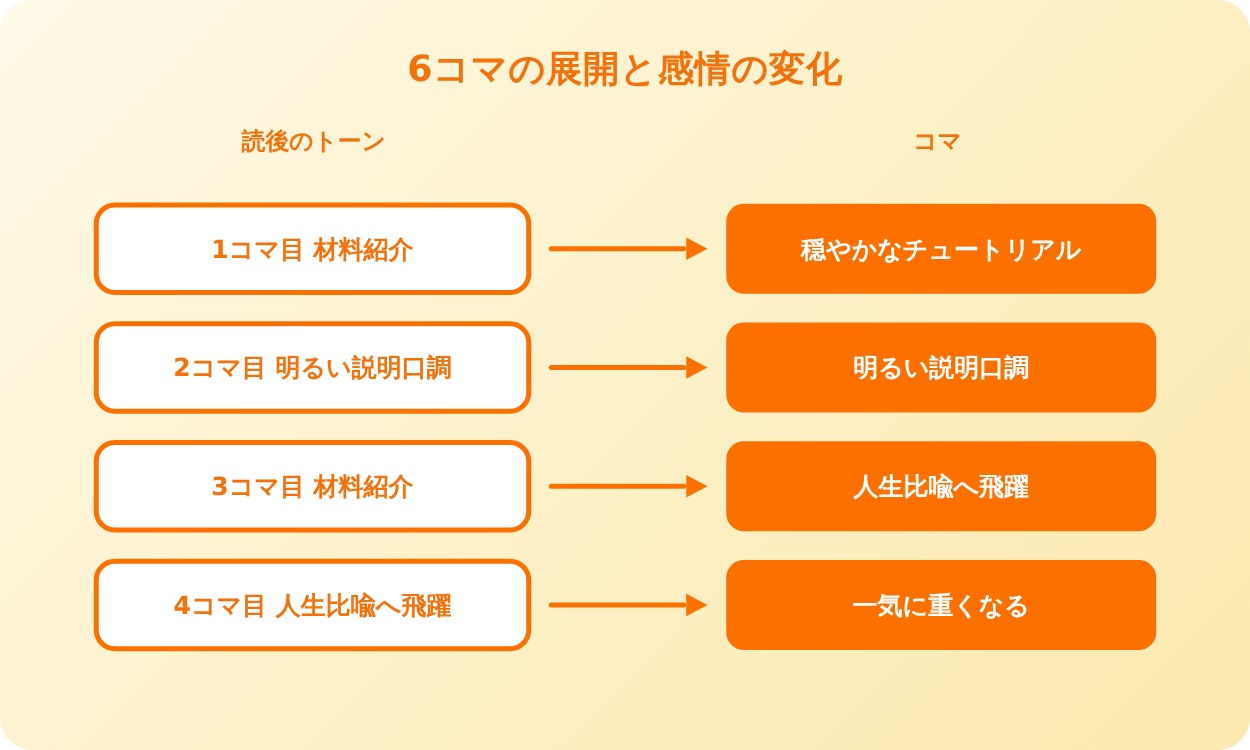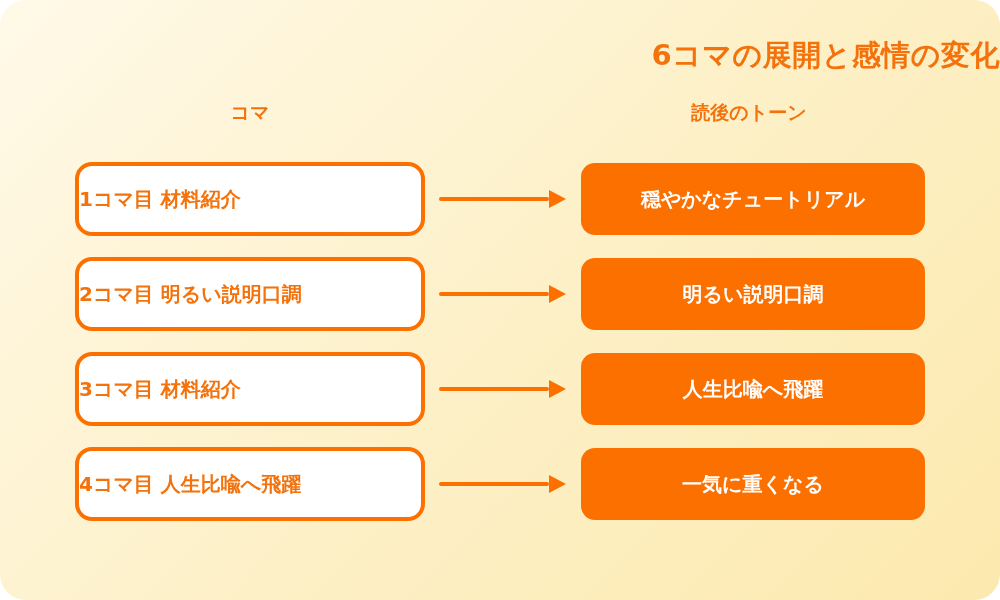--- a/index.html
+++ b/index.html
@@ -18,21 +18,21 @@
     border-radius: 26px;
     background: linear-gradient(135deg, #FFF9E8 0%, #FDF0C6 55%, #FCE9AE 100%);
     overflow: hidden;
   }
   .title {
     position: absolute;
     top: 36px;
     left: 0;
     width: 100%;
     margin: 0;
-    text-align: right;
+    text-align: center;
     font-size: 29px;
     font-weight: 700;
     color: #F4720B;
     letter-spacing: 0.5px;
   }
   .headers {
     position: absolute;
     top: 100px;
     left: 75px;
     width: 850px;
@@ -61,20 +61,21 @@
   }
   .panel-box {
     box-sizing: border-box;
     width: 350px;
     height: 74px;
     background: #ffffff;
     border: 4px solid #FC7000;
     border-radius: 17px;
     display: flex;
     align-items: center;
+    justify-content: center;
     font-size: 20px;
     font-weight: 700;
     color: #F4720B;
   }
   .arrow-wrap {
     flex: 1;
     height: 74px;
     display: flex;
     align-items: center;
     justify-content: center;
@@ -113,22 +114,22 @@
   }
 </style>
 </head>
 <body>
 
 <div class="card">
 
   <h1 class="title">6コマの展開と感情の変化</h1>
 
   <div class="headers">
+    <div class="col-header right">読後のトーン</div>
     <div class="col-header left">コマ</div>
-    <div class="col-header right">読後のトーン</div>
   </div>
 
   <div class="rows">
 
     <div class="row">
       <div class="panel-box">
         <span>1コマ目 材料紹介</span>
       </div>
       <div class="arrow-wrap">
         <div class="arrow-line"></div>

